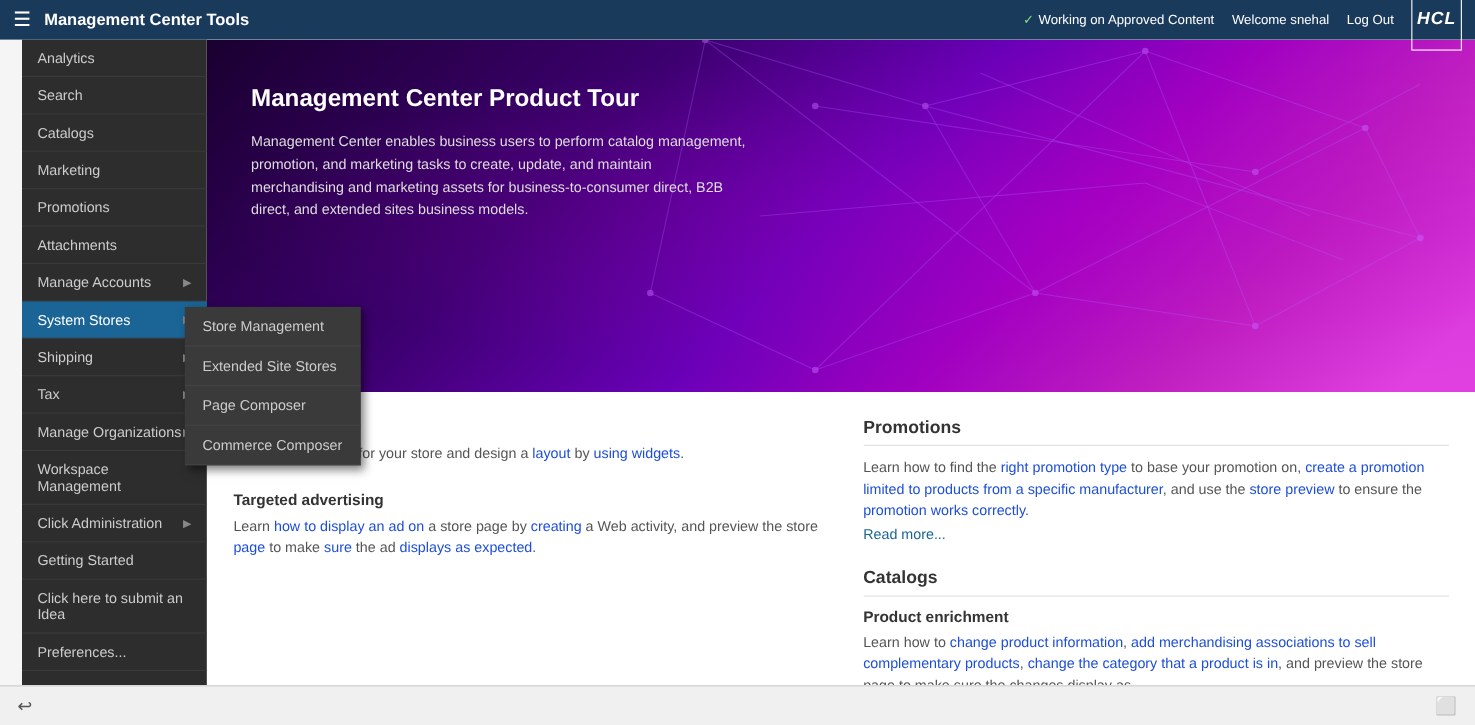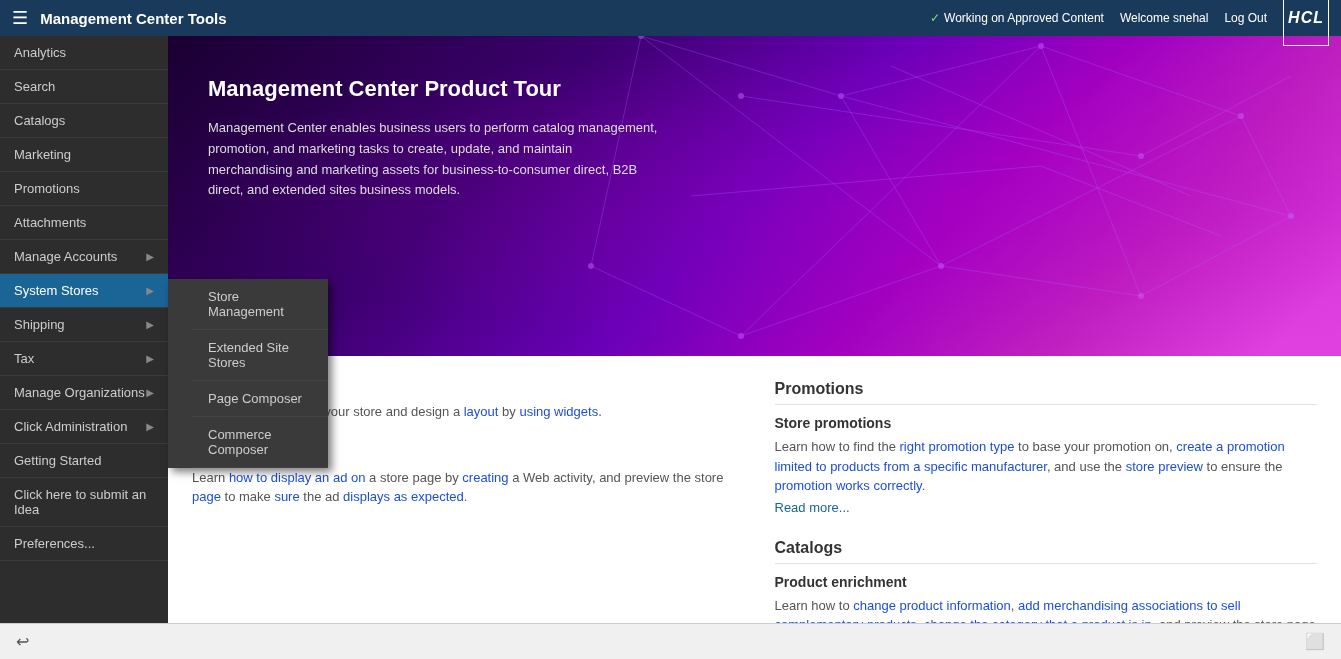--- a/index.html
+++ b/index.html
@@ -61,20 +61,21 @@
     }
 
     
     .sidebar {
       width: 168px;
       background: #2d2d2d;
       color: #ccc;
       flex-shrink: 0;
       overflow-y: auto;
       z-index: 50;
+      margin-left: 20px;
     }
     .sidebar-item {
       display: flex;
       align-items: center;
       justify-content: space-between;
       padding: 9px 14px;
       cursor: pointer;
       font-size: 13px;
       color: #ccc;
       border-bottom: 1px solid #3a3a3a;
@@ -84,21 +85,20 @@
 
     
     .submenu {
       position: absolute;
       left: 168px;
       top: 243px;
       background: #3a3a3a;
       width: 160px;
       z-index: 200;
       box-shadow: 4px 4px 8px rgba(0,0,0,0.5);
-      padding-left: 24px;
     }
     .submenu-item {
       padding: 10px 16px;
       color: #ccc;
       cursor: pointer;
       font-size: 13px;
       border-bottom: 1px solid #444;
     }
 
     
@@ -265,20 +265,23 @@
         <span>Shipping</span>
         <span class="chevron">▶</span>
       </div>
       <div class="sidebar-item">
         <span>Tax</span>
         <span class="chevron">▶</span>
       </div>
       <div class="sidebar-item">
         <span>Manage Organizations</span>
         <span class="chevron">▶</span>
+      </div>
+      <div class="sidebar-item">
+        <span>Workspace Management</span>
       </div>
       <div class="sidebar-item">
         <span>Click Administration</span>
         <span class="chevron">▶</span>
       </div>
       <div class="sidebar-item">
         <span>Getting Started</span>
       </div>
       <div class="sidebar-item">
         <span>Click here to submit an Idea</span>
@@ -356,21 +359,20 @@
           </div>
           <div class="section-block">
             <div class="subsection-title">Targeted advertising</div>
             <p class="body-text">Learn <a>how to display an ad on</a> a store page by <a>creating</a> a Web activity, and preview the store <a>page</a> to make <a>sure</a> the ad <a>displays as expected</a>.</p>
           </div>
         </div>
 
         <div>
           <div class="section-block">
             <div class="section-header">Promotions</div>
-            <div class="subsection-title">Store promotions</div>
             <p class="body-text">Learn how to find the <a>right promotion type</a> to base your promotion on, <a>create a promotion limited to products from a specific manufacturer</a>, and use the <a>store preview</a> to ensure the <a>promotion works correctly</a>.</p>
             <a class="read-more">Read more...</a>
           </div>
           <div class="section-block">
             <div class="section-header">Catalogs</div>
             <div class="subsection-title">Product enrichment</div>
             <p class="body-text">Learn how to <a>change product information</a>, <a>add merchandising associations to sell complementary products</a>, <a>change the category that a product is in</a>, and preview the store page to make sure the changes display as</p>
           </div>
         </div>
       </div>

